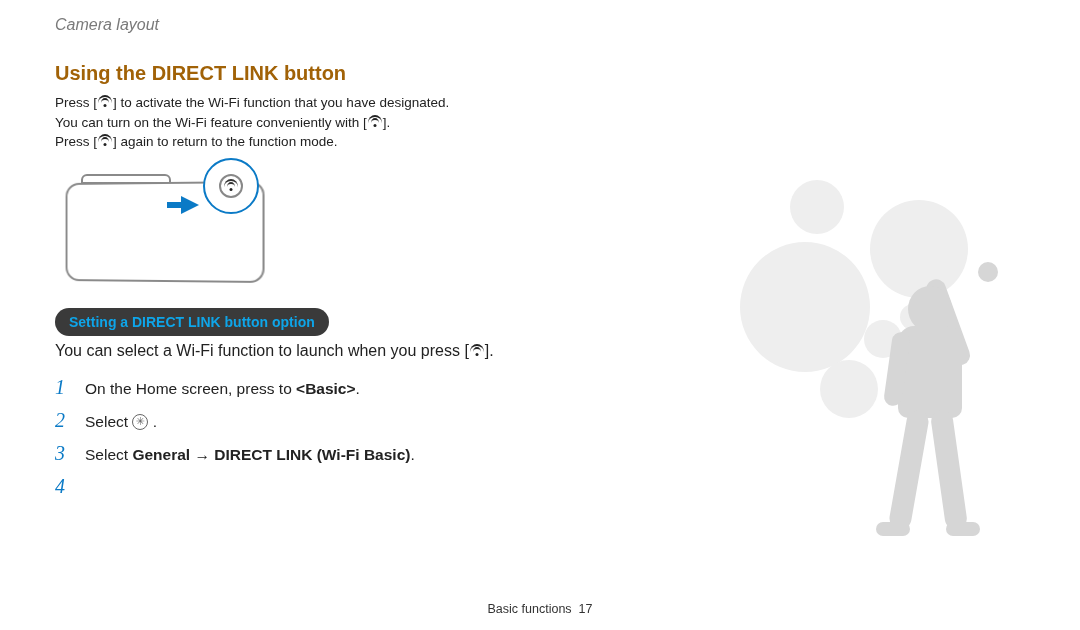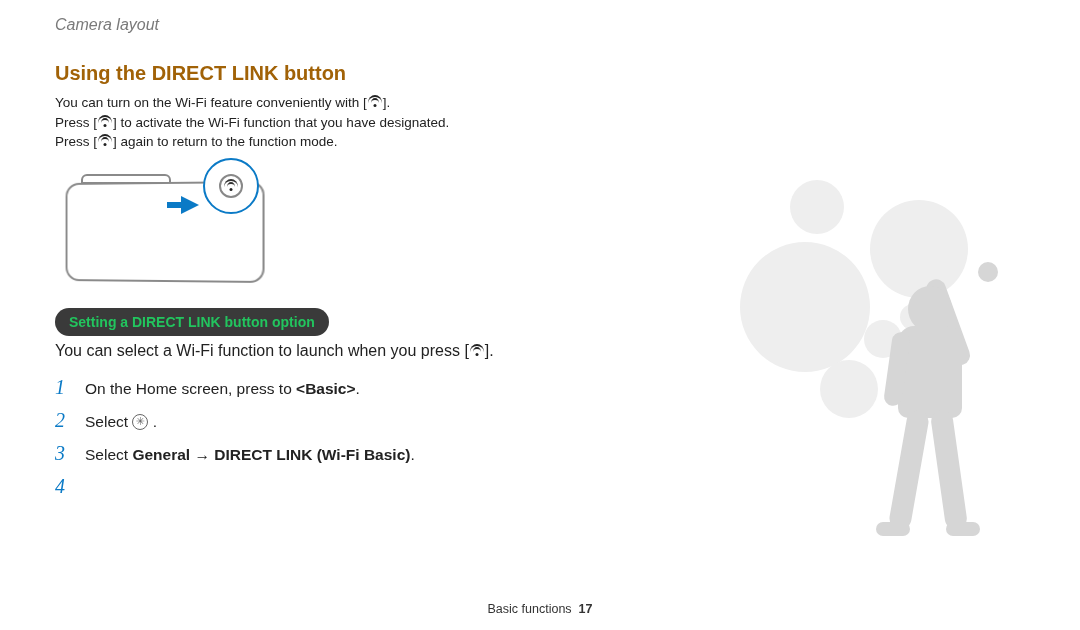--- a/index.html
+++ b/index.html
@@ -48,21 +48,21 @@
   }
   .cam-dial {
     position:absolute; left:8px; top:12px; width:22px; height:22px; border:2px solid #8a8a8a; border-radius:50%;
   }
   .cam-btns { position:absolute; left:14px; top:56px; display:flex; flex-direction:column; gap:8px; }
   .cam-btns span { width:8px; height:8px; border:2px solid #8a8a8a; border-radius:50%; display:block; }
   .cam-dpad { position:absolute; left:30px; top:46px; width:18px; height:18px; border:2px solid #8a8a8a; border-radius:50%; }
   .cam-top { position:absolute; left:26px; top:12px; width:90px; height:10px; border:2px solid #8a8a8a; border-radius:6px 6px 0 0; }
   .cam-shutter { position:absolute; left:162px; top:10px; width:24px; height:12px; border:2px solid #8a8a8a; border-radius:6px; }
   .pill {
-    display:inline-block; background:#3a3a3a; color:#22c55e; font-weight:600; font-size:14px;
+    display:inline-block; background:#3a3a3a; color:#0ea5e9; font-weight:600; font-size:14px;
     padding:6px 14px; border-radius:14px; margin-bottom:6px;
   }
   .subtext { font-size:16px; margin-bottom:16px; }
   .steps { list-style:none; padding:0; }
   .steps li { display:flex; align-items:baseline; gap:12px; font-size:15.5px; margin-bottom:10px; }
   .step-num { font-family: Georgia, "Times New Roman", serif; font-style: italic; font-size:20px; color:#0b7ac6; font-weight:500; min-width:18px; }
   .step-text { color:#222; }
   .step-text .bold { font-weight:700; }
   .gear-icon { display:inline-block; width:16px; height:16px; border:1px solid #666; border-radius:50%; position:relative; vertical-align:-3px; }
   .gear-icon::before { content:"✳"; position:absolute; left:50%; top:50%; transform:translate(-50%,-52%); font-size:11px; color:#666; }
@@ -78,36 +78,36 @@
   .child .head{ position:absolute; width:44px;height:46px;border-radius:50%; background:#d6d6d6; left:58px; top:16px;}
   .child .body{ position:absolute; width:64px;height:92px; background:#d6d6d6; left:48px; top:56px; border-radius:16px 16px 10px 10px;}
   .child .arm1{ position:absolute; width:20px;height:90px; background:#d6d6d6; left:104px; top:8px; border-radius:12px; transform:rotate(-20deg); transform-origin:bottom left;}
   .child .hand1{ position:absolute; width:20px;height:20px;background:#d6d6d6;border-radius:50%; left:128px; top:-8px;}
   .child .arm2{ position:absolute; width:18px;height:74px; background:#d6d6d6; left:38px; top:62px; border-radius:12px; transform:rotate(8deg);}
   .child .leg1{ position:absolute; width:22px;height:120px; background:#d6d6d6; left:48px; top:140px; border-radius:12px; transform:rotate(10deg);}
   .child .leg2{ position:absolute; width:22px;height:120px; background:#d6d6d6; left:88px; top:140px; border-radius:12px; transform:rotate(-8deg);}
   .child .foot1{ position:absolute; width:34px;height:14px;background:#d6d6d6;border-radius:8px; left:26px; top:252px;}
   .child .foot2{ position:absolute; width:34px;height:14px;background:#d6d6d6;border-radius:8px; left:96px; top:252px;}
   .footer { position:absolute; bottom:14px; left:0; width:100%; text-align:center; font-size:12.5px; color:#333; }
-  .footer .pg { font-weight:700; }
+  .footer .pg { font-weight:400; }
 </style>
 </head>
 <body>
 
 <div class="page">
 
   <div class="breadcrumb">Camera layout</div>
 
   <h2 class="section-title">Using the DIRECT LINK button</h2>
 
   <p class="intro-line">
-    <span>You can turn on the Wi-Fi feature conveniently with [</span><span class="wifi-glyph"><span class="dot"></span></span><span>].</span>
+    <span>Press [</span><span class="wifi-glyph"><span class="dot"></span></span><span>] to activate the Wi-Fi function that you have designated.</span>
   </p>
   <p class="intro-line">
-    <span>Press [</span><span class="wifi-glyph"><span class="dot"></span></span><span>] to activate the Wi-Fi function that you have designated.</span>
+    <span>You can turn on the Wi-Fi feature conveniently with [</span><span class="wifi-glyph"><span class="dot"></span></span><span>].</span>
   </p>
   <p class="intro-line">
     <span>Press [</span><span class="wifi-glyph"><span class="dot"></span></span><span>] again to return to the function mode.</span>
   </p>
 
   <div class="illustration-wrap">
     <div class="cam-top"></div>
     <div class="cam-shutter"></div>
     <div class="cam-body"></div>
     <div class="cam-screen"></div>

